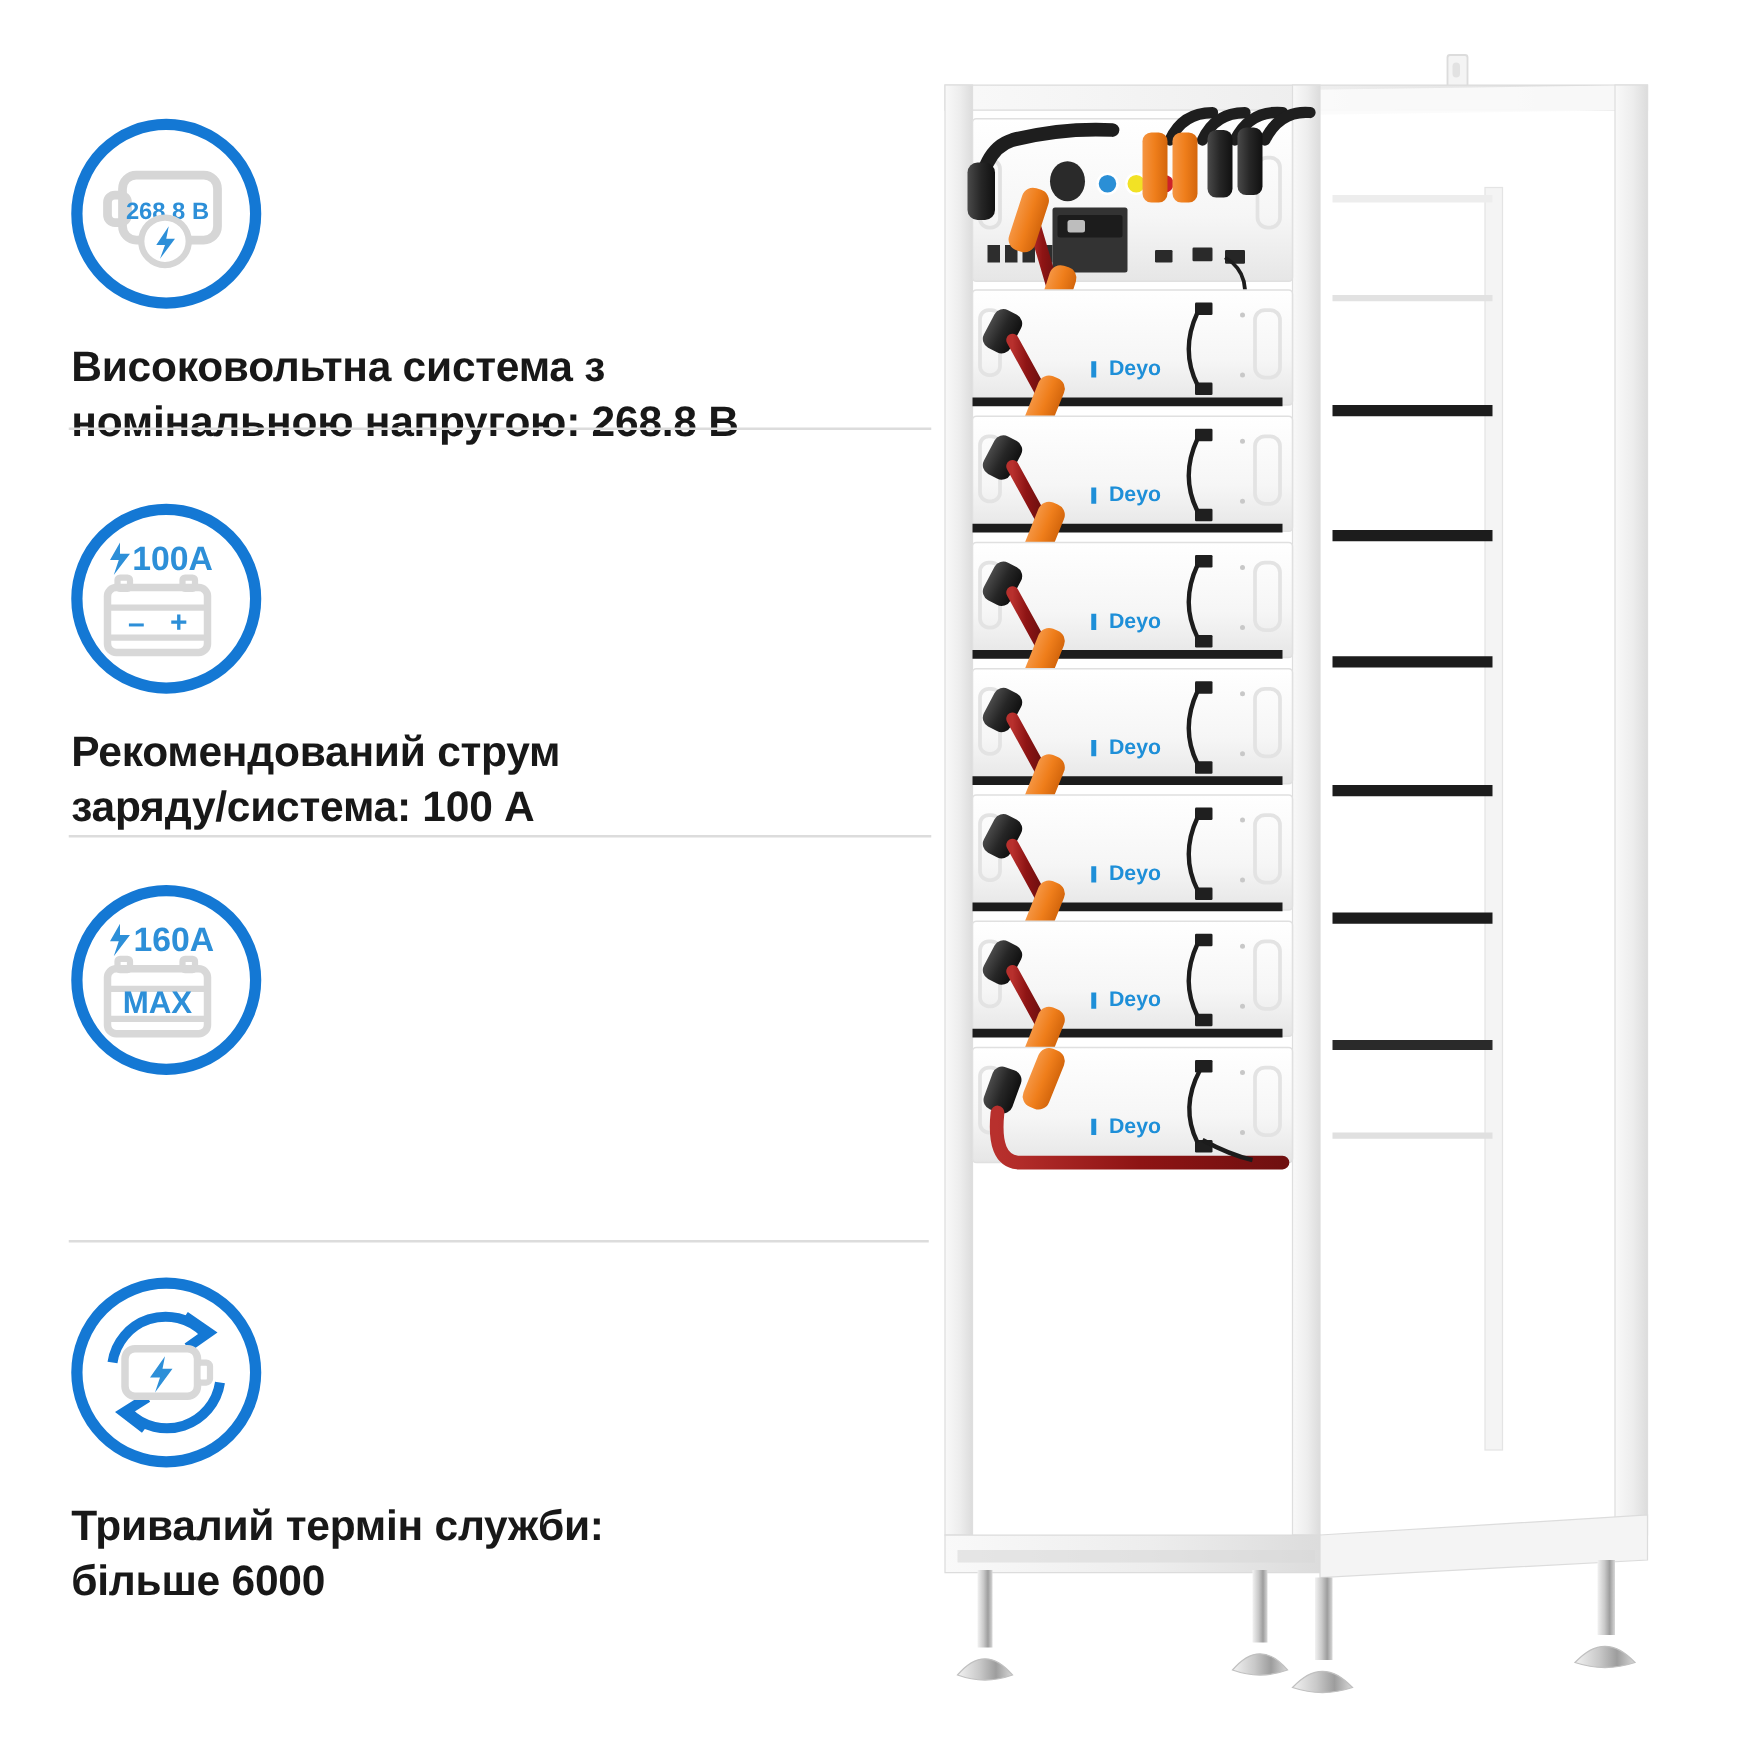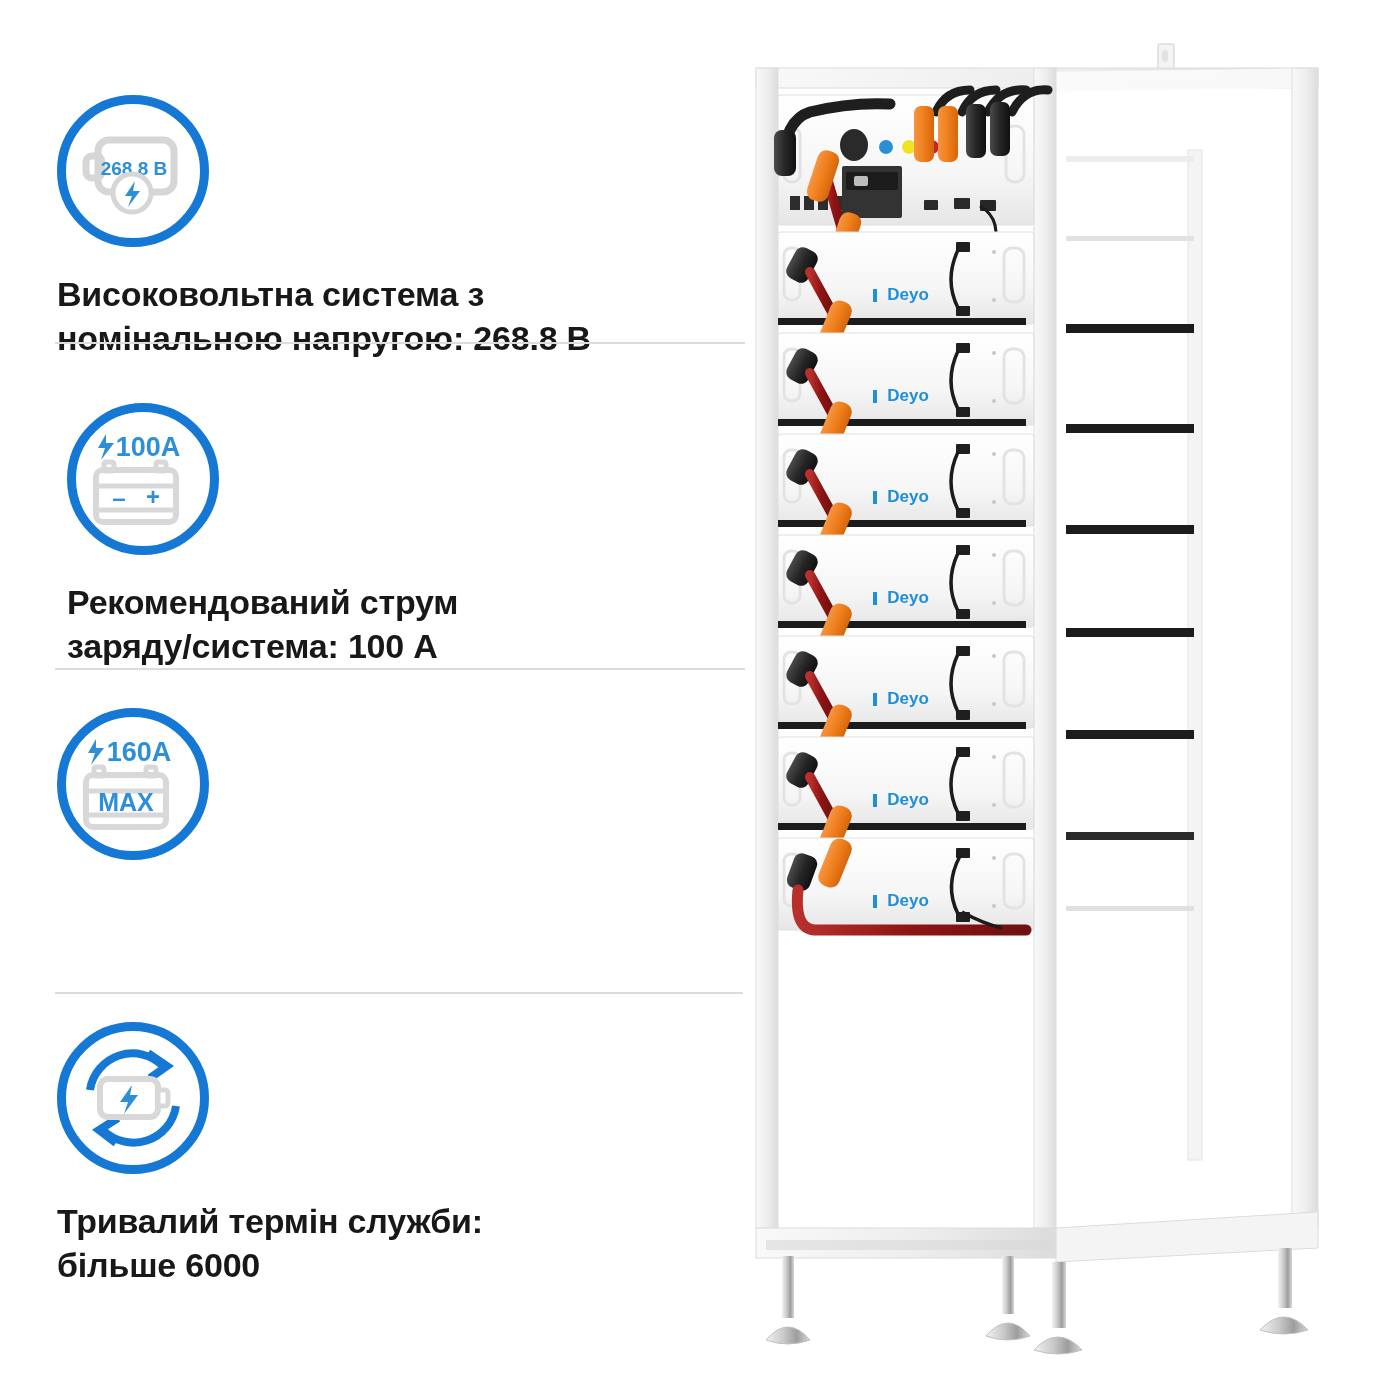--- a/index.html
+++ b/index.html
@@ -9,21 +9,21 @@
     font-family: "Liberation Sans", "DejaVu Sans", sans-serif;
     overflow: hidden;
   }
   #page { position: relative; width: 1400px; height: 1400px; background: #fff; }
 
   
   .features { position: absolute; left: 0; top: 0; width: 700px; height: 1400px; }
 
   .feature { position: absolute; left: 0; width: 700px; }
   .f1 { top: 95px; }
-  .f2 { top: 403px; padding-left: 10px; }
+  .f2 { top: 403px; }
   .f3 { top: 708px; }
   .f4 { top: 1022px; }
 
   .icon-ring {
     position: relative;
     width: 152px; height: 152px;
     margin-left: 57px;
     border-radius: 50%;
     border: 9px solid #1478d4;
     background: #fff;

